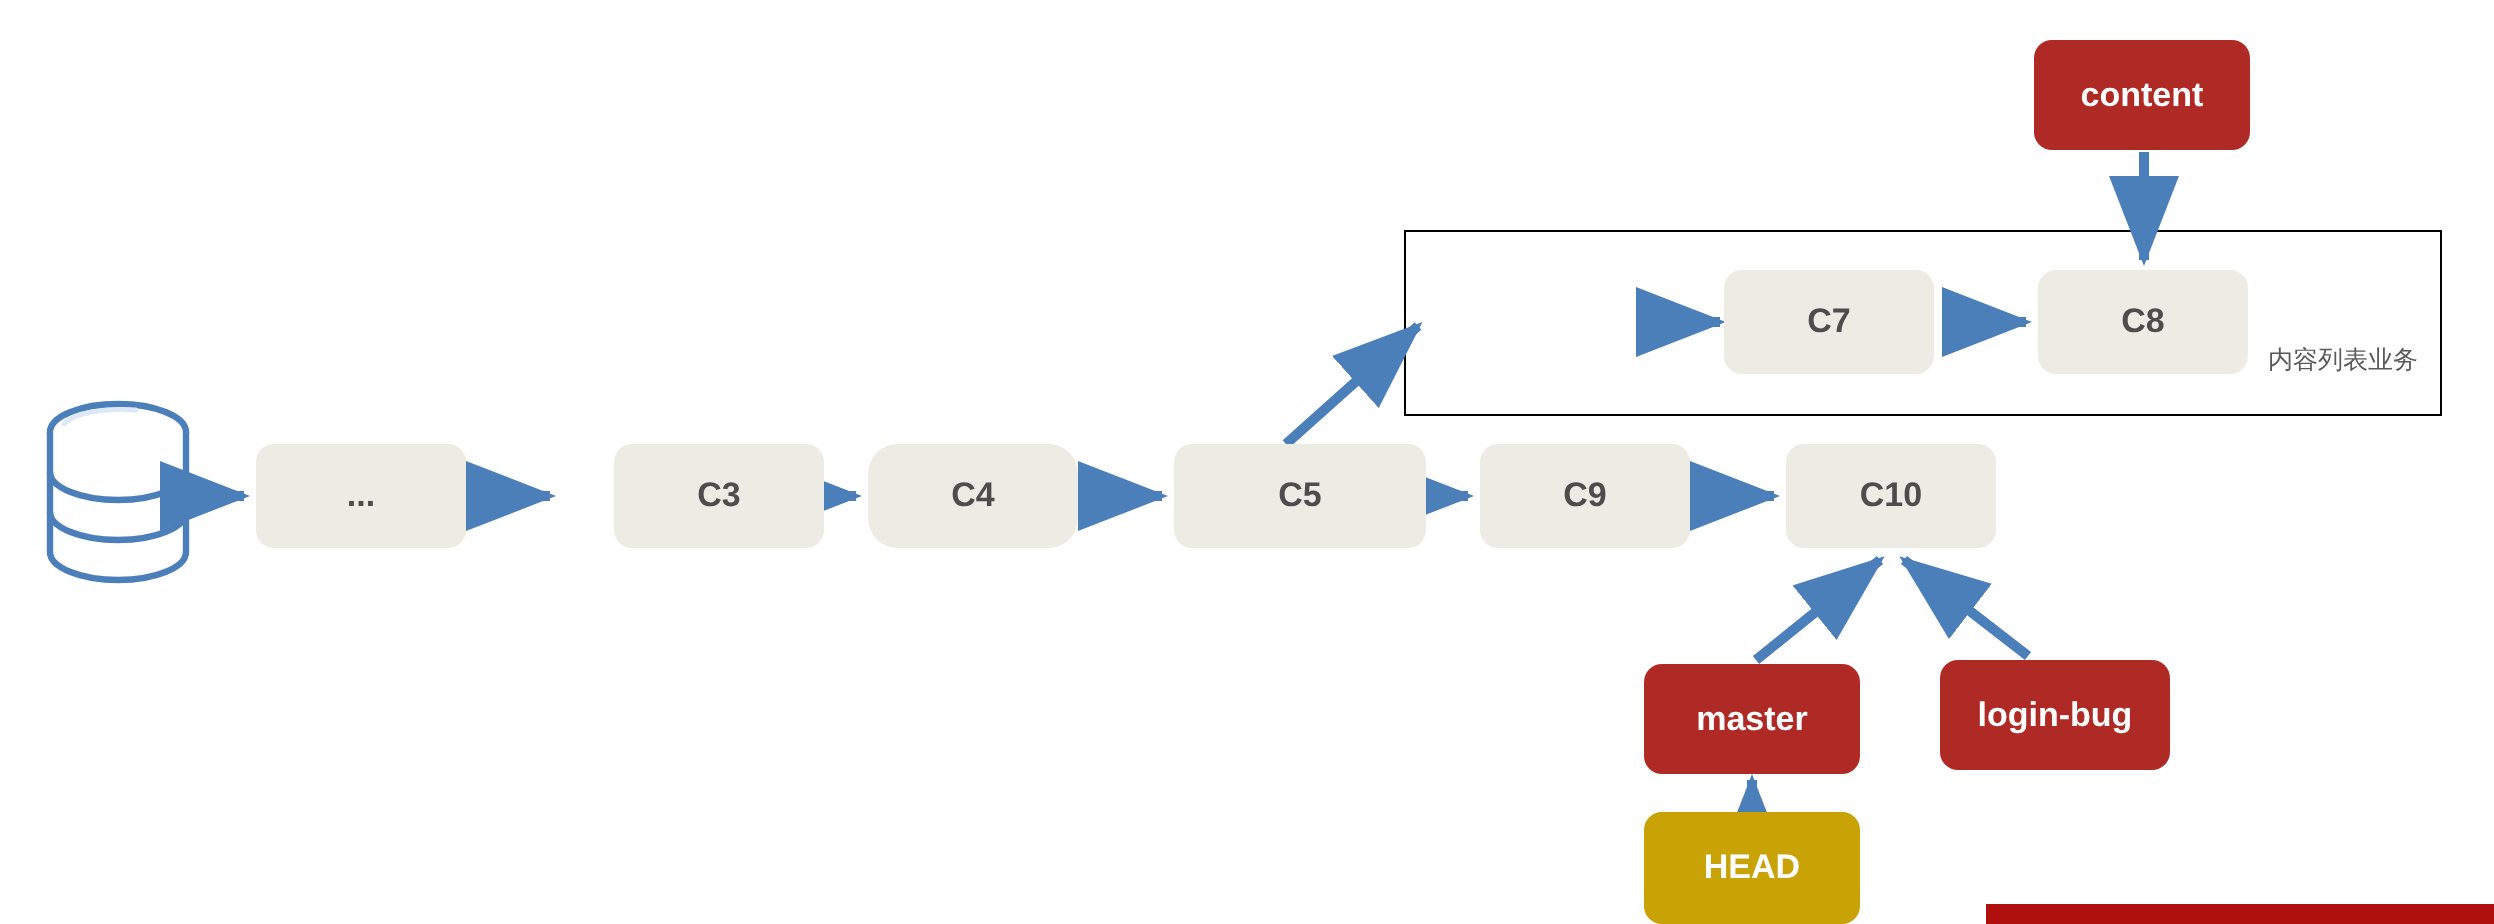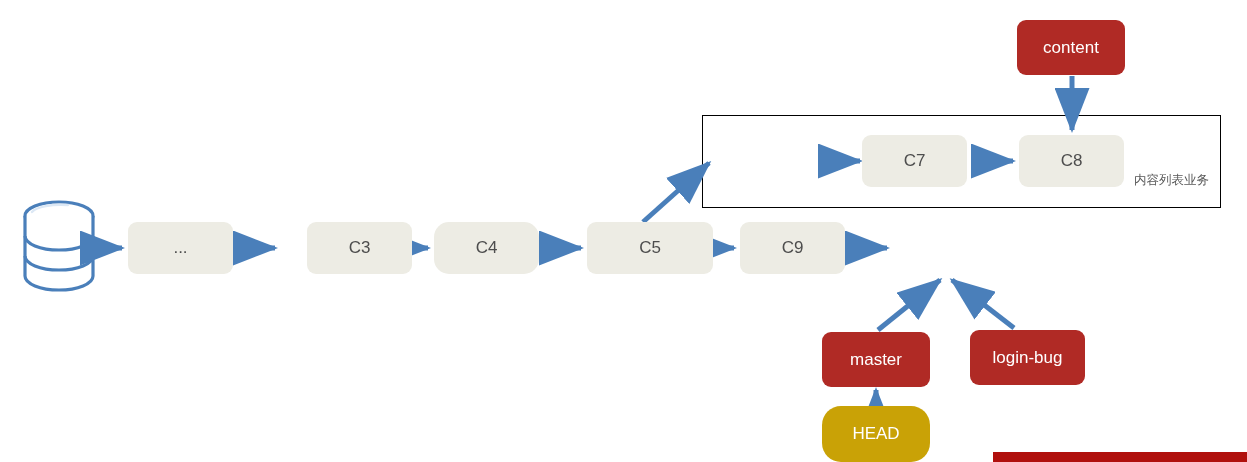--- a/index.html
+++ b/index.html
@@ -27,38 +27,39 @@
     pointer-events: none;
   }
   .node {
     position: absolute;
     box-sizing: border-box;
     display: flex;
     align-items: center;
     justify-content: center;
     border-radius: 8px;
     white-space: nowrap;
+    font-weight: bold;
   }
   .commit {
     background: #edece4;
     color: #4d4d4d;
     font-size: 17px;
     border-radius: 9px;
   }
   .label-red {
     background: #b02a25;
     color: #ffffff;
     font-size: 17px;
     border-radius: 9px;
   }
   .label-gold {
     background: #c9a206;
     color: #ffffff;
     font-size: 17px;
-    border-radius: 19px;
+    border-radius: 9px;
   }
   .group-frame {
     position: absolute;
     box-sizing: border-box;
     border: 1.4px solid #000000;
     background: transparent;
   }
   .group-caption {
     position: absolute;
     font-size: 12.5px;
@@ -110,20 +111,21 @@
       <line x1="1014" y1="328" x2="952" y2="280"></line>
       <line x1="876" y1="404" x2="876" y2="390"></line>
     </g>
   </svg>
 
   <div class="node commit" style="left:128px; top:222px; width:105px; height:52px;">...</div>
   <div class="node commit" style="left:281px; top:222px; width:105px; height:52px;margin-left:26px;">C3</div>
   <div class="node commit" style="left:434px; top:222px; width:105px; height:52px;border-radius:15px;">C4</div>
   <div class="node commit" style="left:587px; top:222px; width:126px; height:52px;">C5</div>
   <div class="node commit" style="left:740px; top:222px; width:105px; height:52px;">C9</div>
+  <div class="node commit" style="left:893px; top:222px; width:105px; height:52px;">C10</div>
   <div class="node commit" style="left:862px; top:135px; width:105px; height:52px;">C7</div>
   <div class="node commit" style="left:1019px; top:135px; width:105px; height:52px;">C8</div>
 
   <div class="node label-red" style="left:1017px; top:20px; width:108px; height:55px;">content</div>
   <div class="node label-red" style="left:822px; top:332px; width:108px; height:55px;">master</div>
   <div class="node label-red" style="left:970px; top:330px; width:115px; height:55px;">login-bug</div>
   <div class="node label-gold" style="left:822px; top:406px; width:108px; height:56px;">HEAD</div>
 
   <div class="red-bar" style="left:993px; top:452px; width:254px; height:10px;"></div>
 

